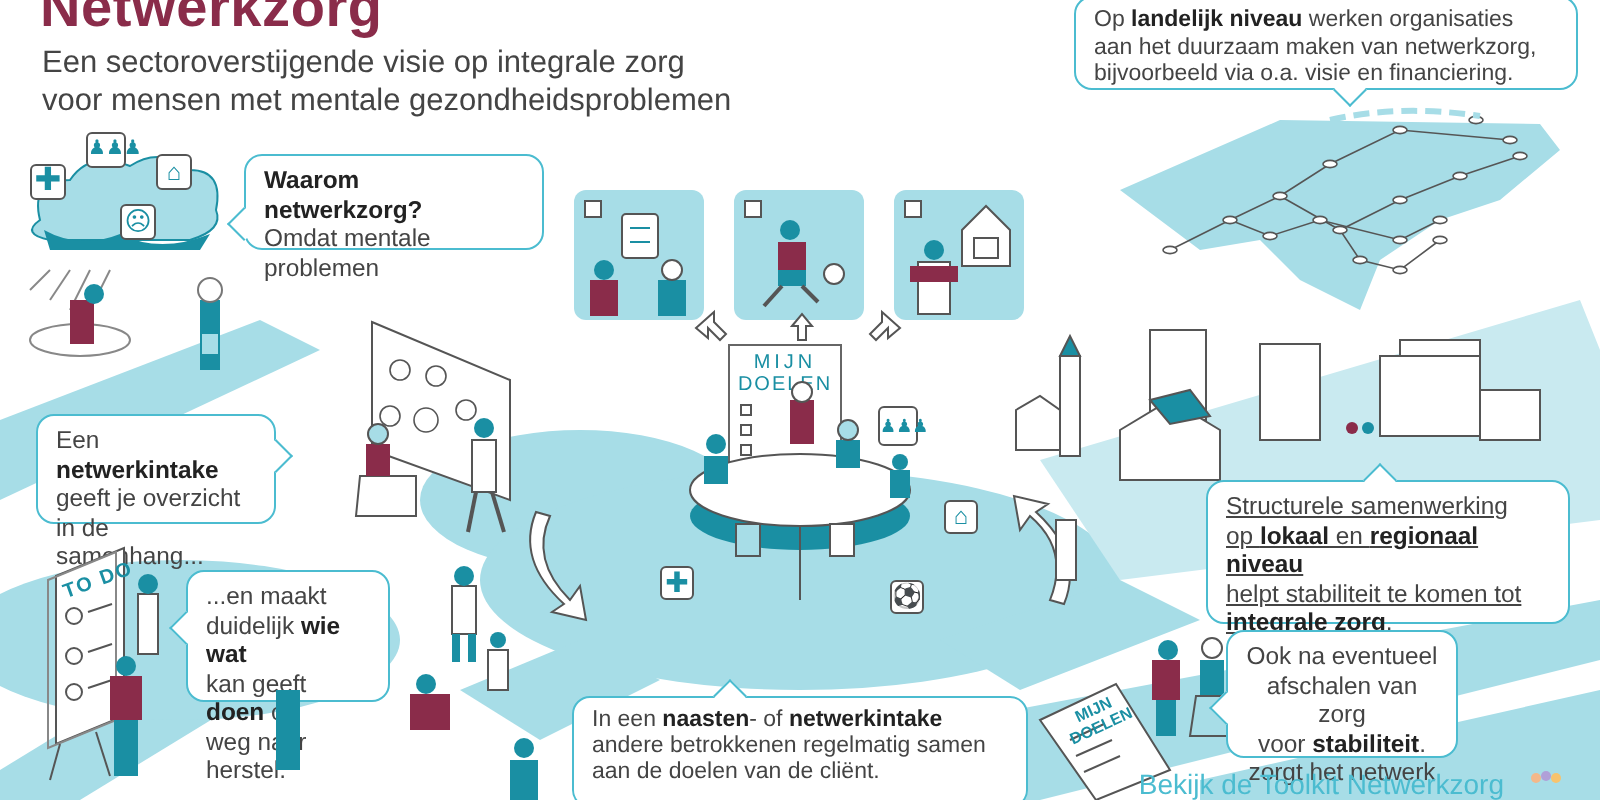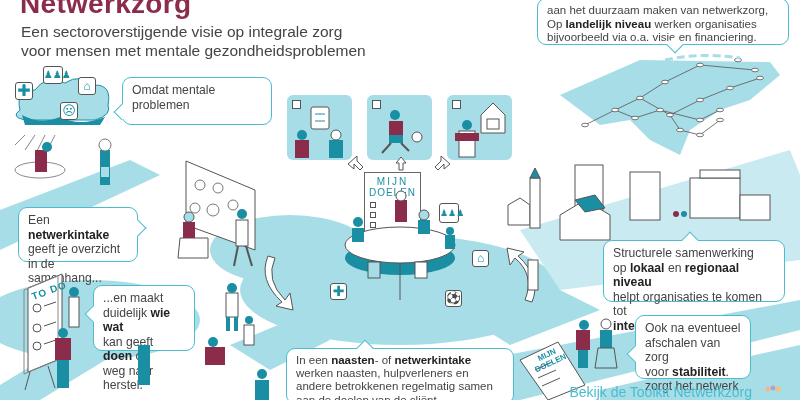--- a/index.html
+++ b/index.html
@@ -111,20 +111,21 @@
 <div class="tile" style="left:60px;top:102px;width:18px;height:18px;color:#1a8fa3;font-size:13px;line-height:16px;text-align:center;">☹</div>
 
 <div class="abs title">Netwerkzorg</div>
 <div class="abs subtitle">
   <div>Een sectoroverstijgende visie op integrale zorg</div>
   <div>voor mensen met mentale gezondheidsproblemen</div>
 </div>
 
 <div class="bubble" style="left:122px;top:77px;width:150px;height:48px;">
   <div class="tail l" style="left:-7px;top:28px;"></div>
+  <div><b>Waarom netwerkzorg?</b></div>
   <div>Omdat mentale problemen</div>
 </div>
 
 <div class="card" style="left:287px;top:95px;width:65px;height:65px;">
   <div class="chk"></div>
   <svg width="65" height="65" style="left:0;top:0;">
     <rect x="24" y="12" width="18" height="22" rx="2" fill="#fff" stroke="#555"></rect>
     <line x1="28" y1="19" x2="38" y2="19" stroke="#1a8fa3"></line>
       <line x1="28" y1="26" x2="38" y2="26" stroke="#1a8fa3"></line>
     <rect x="8" y="45" width="14" height="18" fill="#8a2c4a"></rect>
@@ -260,37 +261,36 @@
   <rect x="205" y="347" width="20" height="18" fill="#8a2c4a"></rect>
     <circle cx="213" cy="342" r="5" fill="#1a8fa3"></circle>
   <rect x="138" y="345" width="12" height="40" fill="#1a8fa3"></rect>
   <rect x="255" y="380" width="14" height="20" fill="#1a8fa3"></rect>
     <circle cx="262" cy="374" r="5" fill="#1a8fa3"></circle>
 </svg>
 
 <div class="bubble" style="left:286px;top:348px;width:228px;height:56px;font-size:11.5px;line-height:13.2px;">
   <div class="tail u" style="left:72px;top:-7px;"></div>
   <div><span>In een </span><b>naasten</b><span>- of </span><b>netwerkintake</b></div>
-  <div>werken naasten, hulpverleners en</div>
   <div>andere betrokkenen regelmatig samen</div>
   <div>aan de doelen van de cliënt.</div>
 </div>
 
 <div class="bubble" style="left:537px;top:-2px;width:252px;height:47px;font-size:11.5px;line-height:13.5px;">
   <div class="tail d" style="left:131px;bottom:-7px;"></div>
+  <div><span>Op </span><b>landelijk niveau</b><span> werken organisaties</span></div>
   <div>aan het duurzaam maken van netwerkzorg,</div>
-  <div><span>Op </span><b>landelijk niveau</b><span> werken organisaties</span></div>
   <div>bijvoorbeeld via o.a. visie en financiering.</div>
 </div>
 
-<div class="bubble" style="left:603px;top:240px;width:182px;height:62px;">
+<div class="bubble" style="left:603px;top:240px;width:182px;height:72px;text-decoration:underline;">
   <div class="tail u" style="left:80px;top:-7px;"></div>
   <div>Structurele samenwerking</div>
   <div><span>op </span><b>lokaal</b><span> en </span><b>regionaal niveau</b></div>
-  <div>helpt organisaties te komen tot</div>
+  <div>helpt stabiliteit te komen tot</div>
   <div><b>integrale zorg</b><span>.</span></div>
 </div>
 
 <svg width="800" height="400" style="left:0;top:0;">
   <polygon points="520,360 558,342 585,385 548,400" fill="#fff" stroke="#555"></polygon>
   <g stroke="#555">
       <line x1="535" y1="370" x2="552" y2="362"></line>
       <line x1="538" y1="378" x2="556" y2="370"></line>
       <line x1="542" y1="386" x2="560" y2="378"></line>
     </g>
@@ -300,21 +300,21 @@
   <rect x="600" y="330" width="12" height="18" fill="#1a8fa3"></rect>
     <circle cx="606" cy="324" r="5" fill="#fff" stroke="#555"></circle>
   <polygon points="598,348 614,348 617,368 595,368" fill="#a7dde7" stroke="#555"></polygon>
   <rect x="528" y="260" width="10" height="30" fill="#fff" stroke="#555"></rect>
 </svg>
 <div class="abs" style="left:532px;top:350px;color:#1a8fa3;font-size:8px;font-weight:bold;transform:rotate(-25deg);text-align:center;line-height:9px;">
   <div>MIJN</div>
   <div>DOELEN</div>
 </div>
 
-<div class="bubble" style="left:635px;top:315px;width:116px;height:64px;">
+<div class="bubble" style="left:613px;top:315px;width:116px;height:64px;text-align:center;">
   <div class="tail l" style="left:-7px;top:32px;"></div>
   <div>Ook na eventueel</div>
   <div>afschalen van zorg</div>
   <div><span>voor </span><b>stabiliteit</b><span>.</span></div>
   <div>zorgt het netwerk</div>
 </div>
 
 <a class="abs footer-link">Bekijk de Toolkit Netwerkzorg</a>
 <svg class="logo" width="16" height="10" style="left:765px;top:384px;">
   <circle cx="3" cy="5" r="2.5" fill="#f3b88a"></circle>

